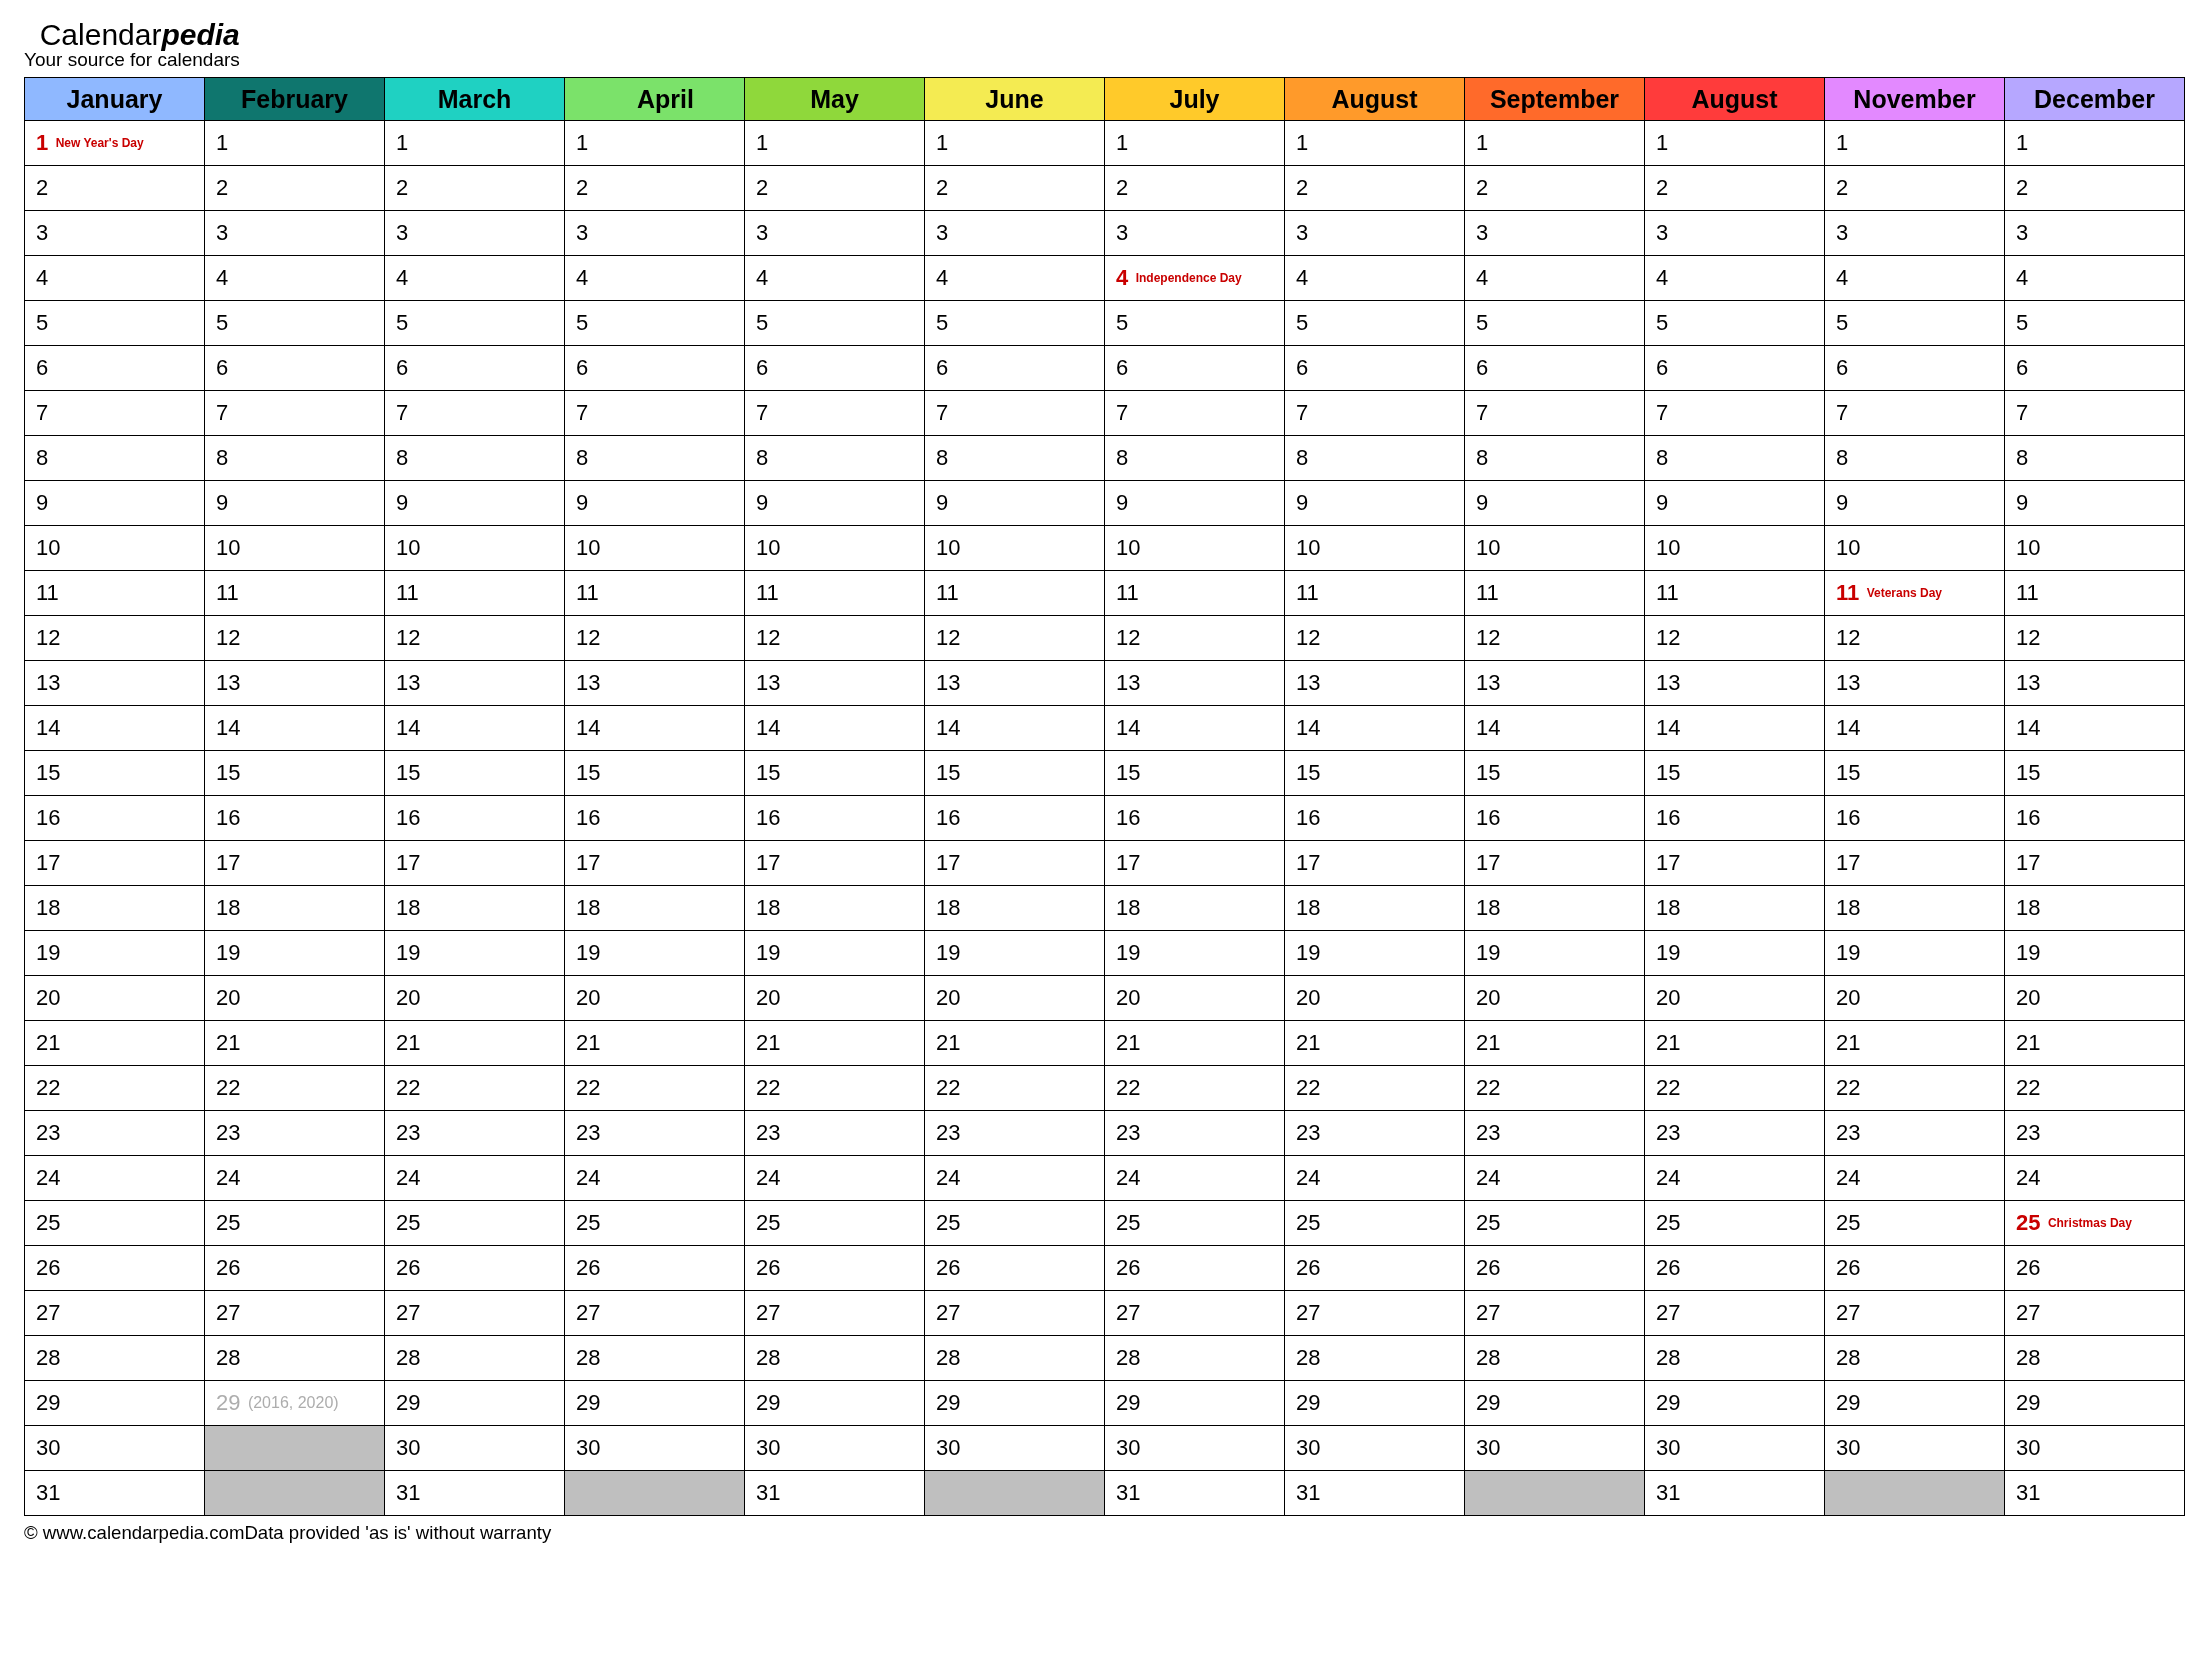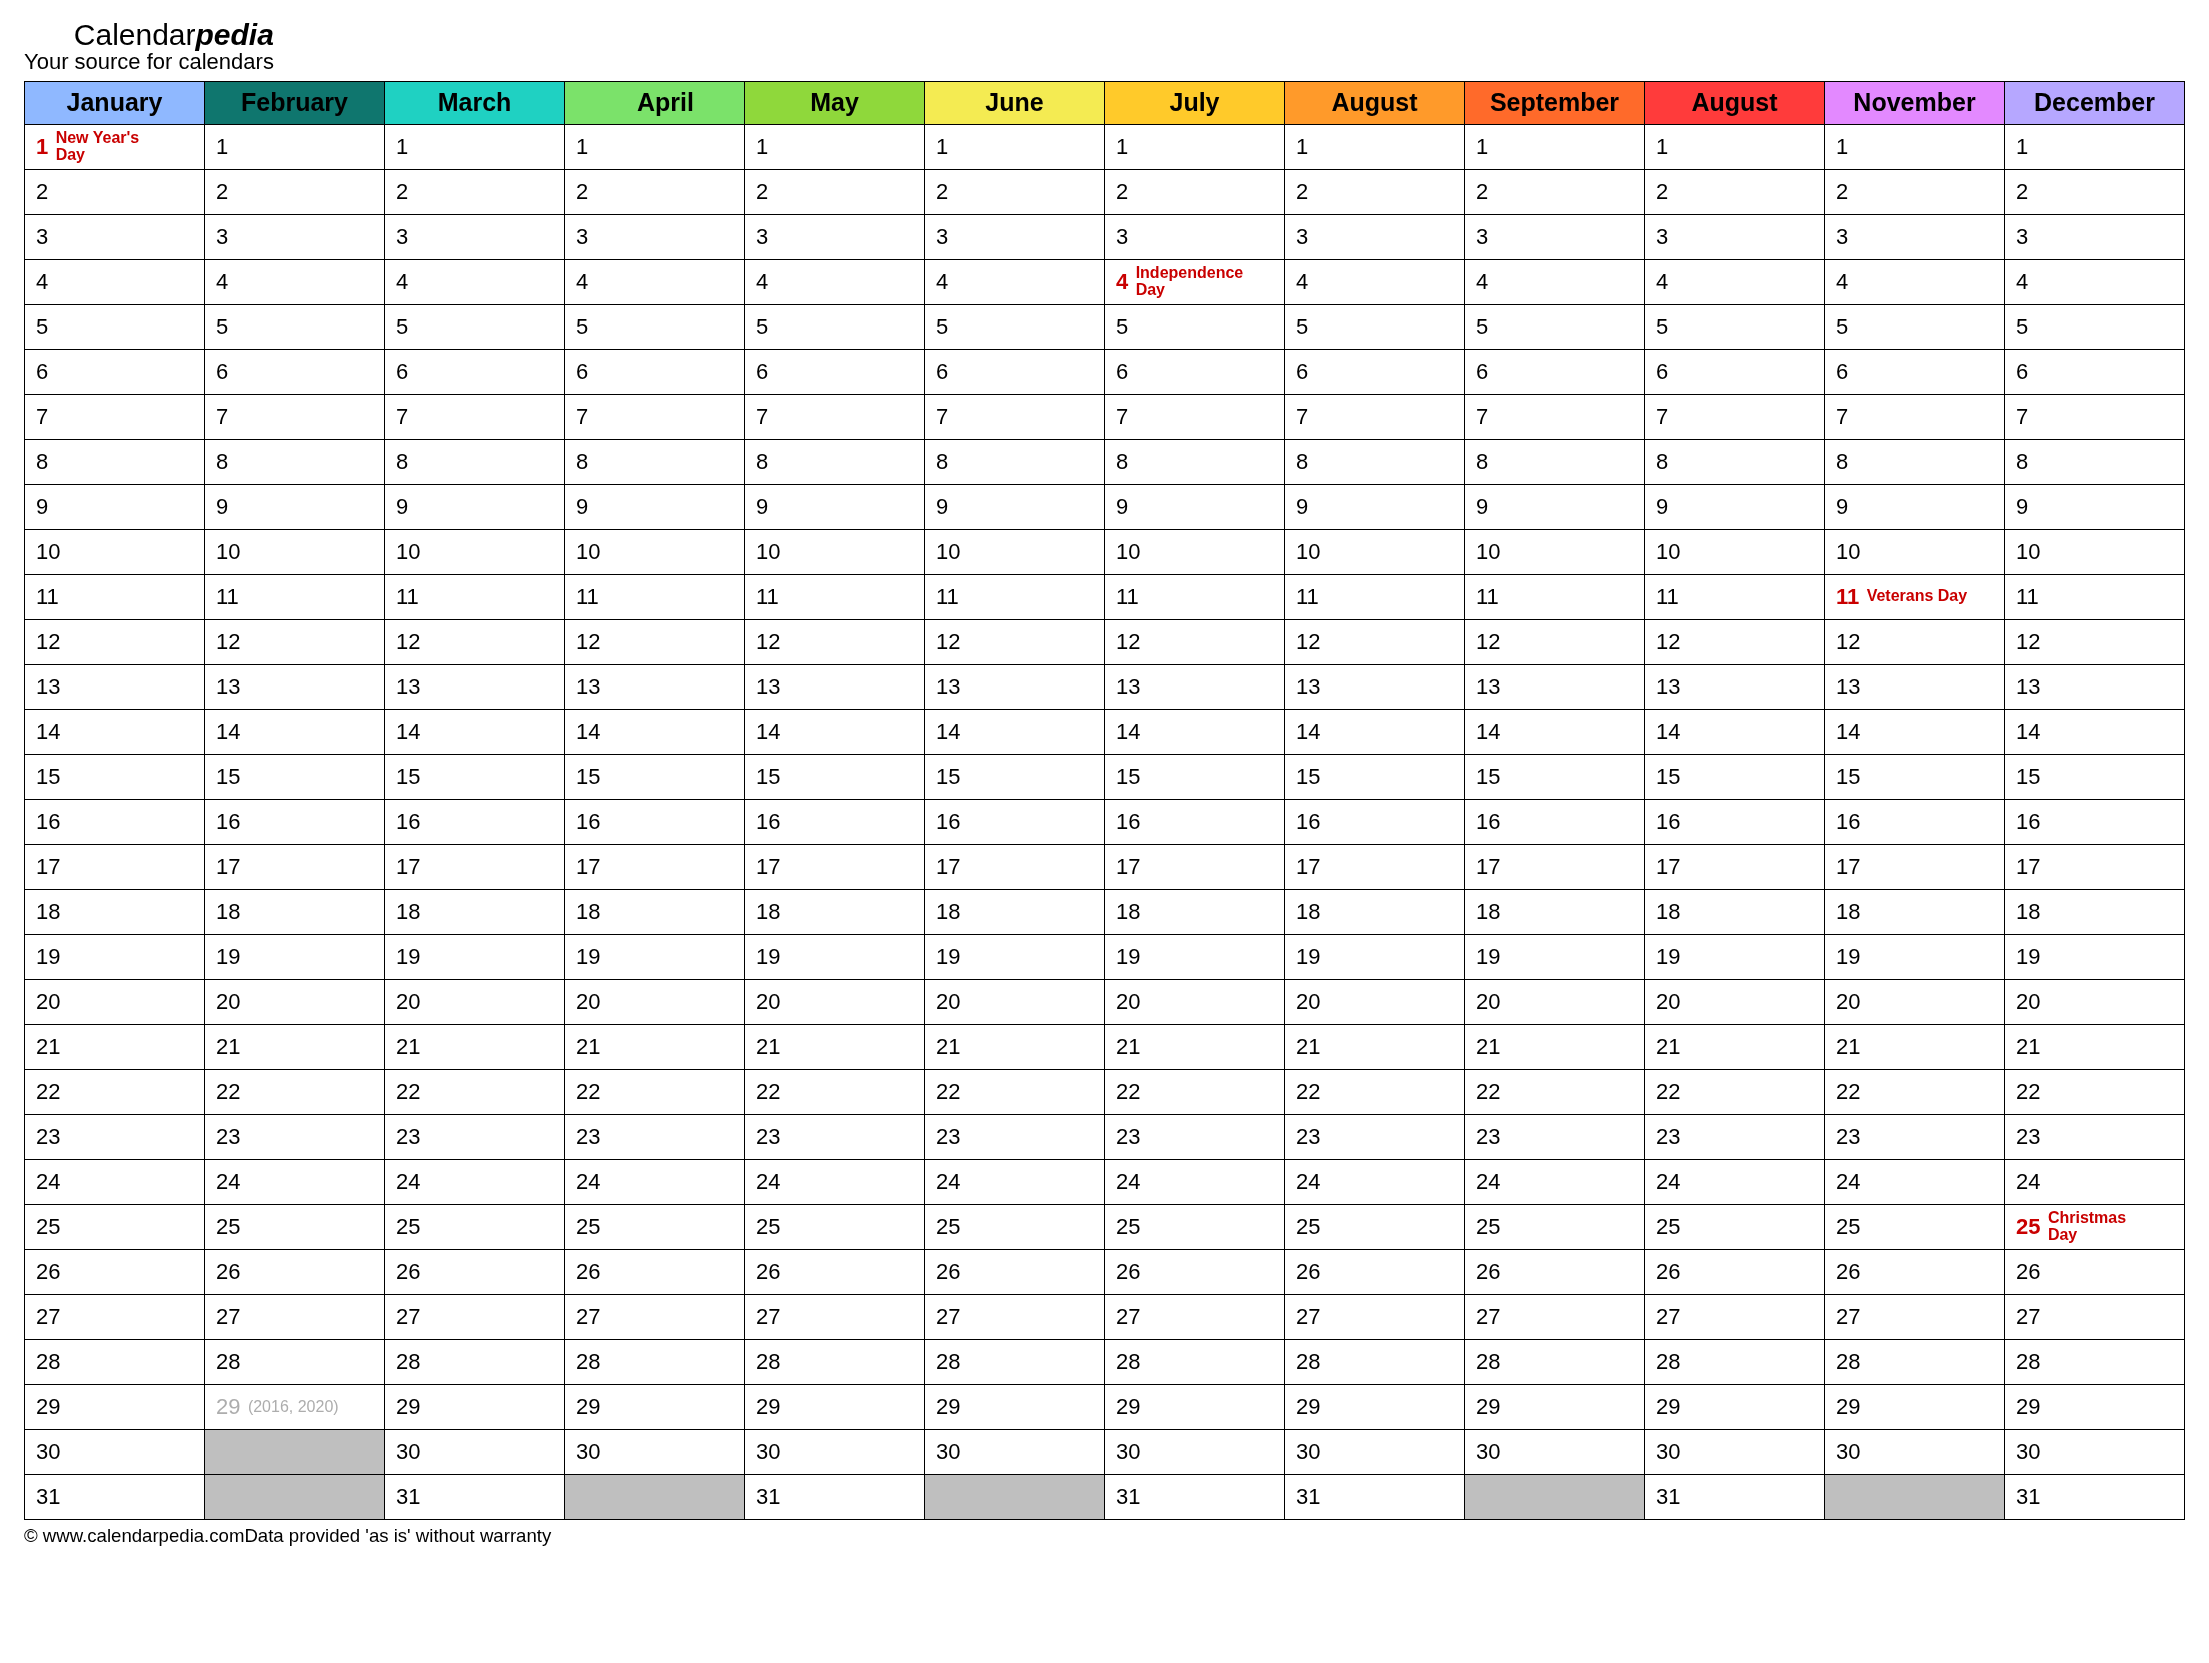--- a/index.html
+++ b/index.html
@@ -20,21 +20,21 @@
     font-weight: bold;
     color: #000;
     letter-spacing: -0.9px;
   }
   .brand {
     text-align: right;
     line-height: 1.05;
   }
   .brand-top { font-size: 30px; font-weight: 400; color:#000; }
   .brand-top .pedia { font-style: italic; font-weight: bold; }
-  .brand-sub { font-size: 22px; color:#000; }
+  .brand-sub { font-size: 19px; color:#000; }
 
   table.cal {
     border-collapse: collapse;
     width: 100%;
     table-layout: fixed;
   }
   table.cal th, table.cal td {
     border: 1.9px solid #000;
     padding: 0;
   }
@@ -59,21 +59,21 @@
     padding: 0 9.3px 0 11px;
     gap: 7.4px;
     white-space: nowrap;
     overflow: hidden;
   }
   .day-num { color:#000; font-weight: 400; }
   .holiday .day-num { color: #c90000; font-weight: bold; }
   .holiday-label {
     color: #c90000;
     font-weight: bold;
-    font-size: 16px;
+    font-size: 12px;
     line-height: 1.05;
     white-space: normal;
     max-width: 111px;
   }
   .grey { background: #bfbfbf !important; }
   .leap .day-num { color: #adadad; }
   .leap-note { color:#adadad; font-size: 16px; }
 
   .footer-row {
     display: flex;

